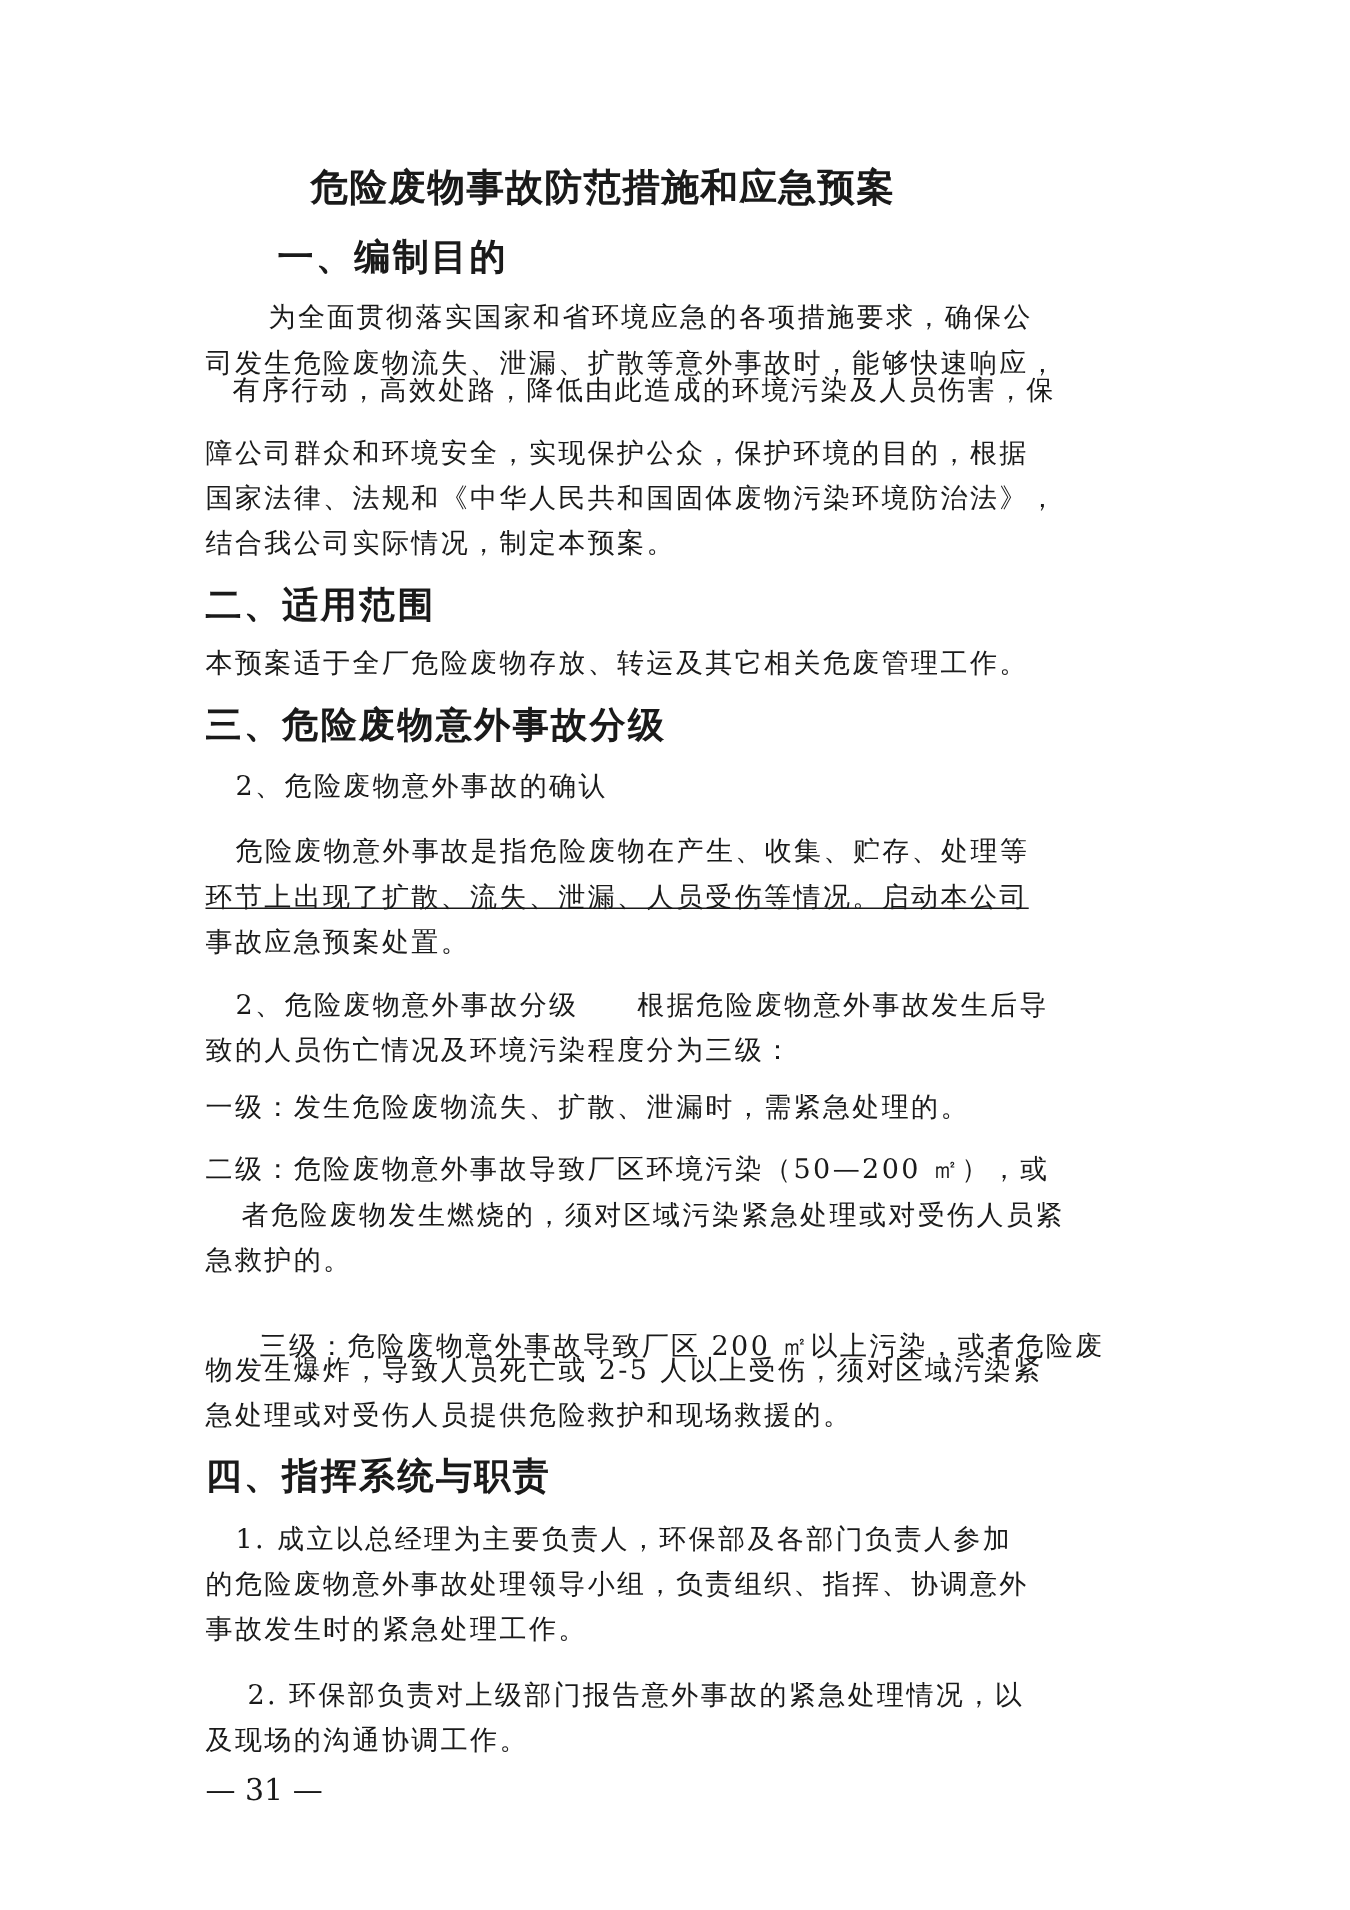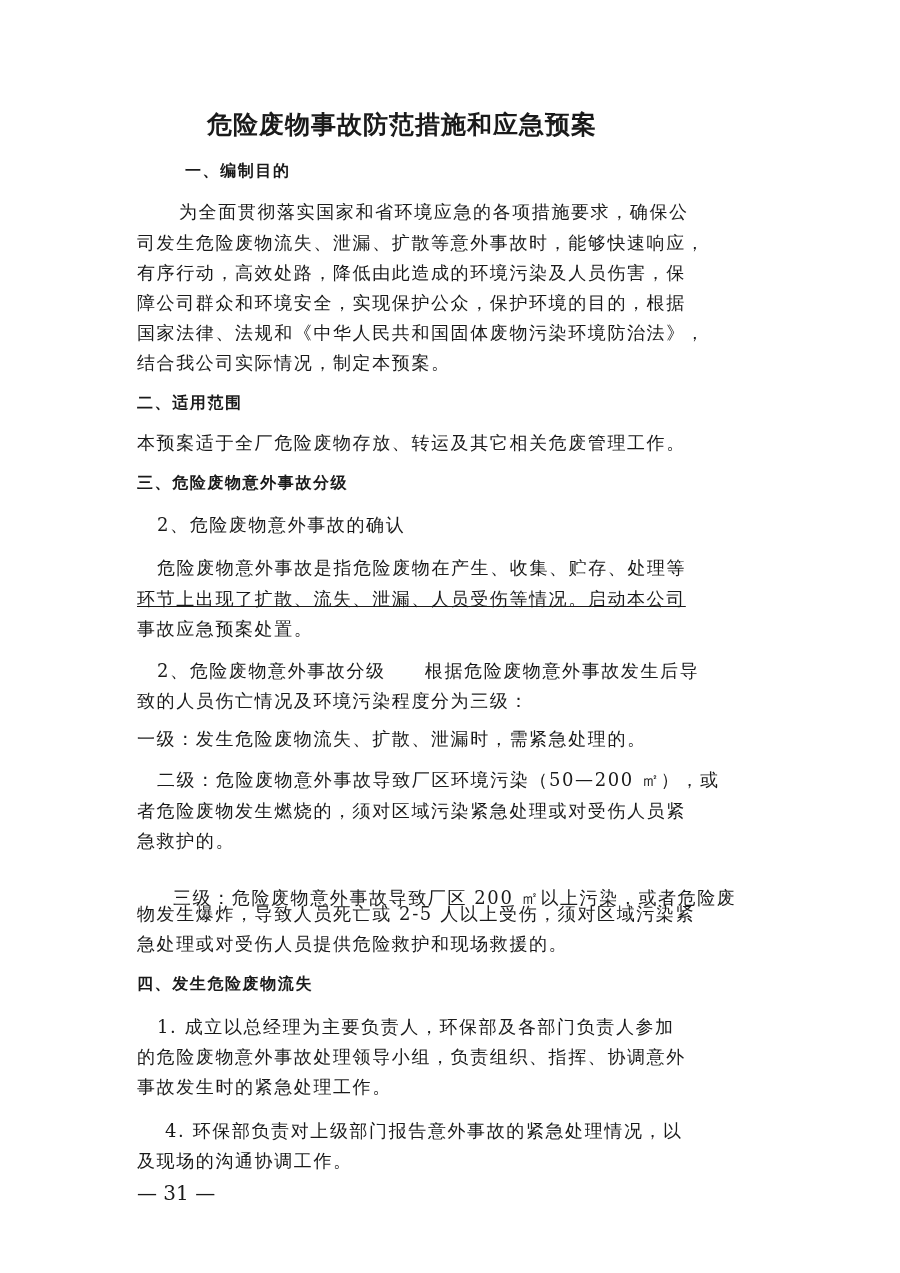--- a/index.html
+++ b/index.html
@@ -3,53 +3,53 @@
 <meta charset="utf-8">
 <style>
   html, body { margin:0; padding:0; background:#ffffff; }
   body { width:900px; height:1273px; position:relative; overflow:hidden;
          font-family:"DejaVu Serif", "Liberation Serif", serif; color:#1a1a1a; }
   .page { position:absolute; left:0; top:0; width:900px; height:1273px; background:#fff; }
   .title { position:absolute; left:0; width:804px; top:108px; text-align:center;
            font-size:25px; font-weight:bold; letter-spacing:1px; font-family:"DejaVu Sans","Liberation Sans",sans-serif; }
   .line { position:absolute; left:137px; width:640px; font-size:18px; white-space:nowrap;
           letter-spacing:1.6px; line-height:30px; }
-  .h { font-weight:bold; font-family:"DejaVu Sans","Liberation Sans",sans-serif; font-size:16px; }
+  .h { font-weight:bold; font-family:"DejaVu Sans","Liberation Sans",sans-serif; font-size:24px; }
   .footer { position:absolute; left:137px; top:1181px; font-size:20px; white-space:nowrap; }
 </style>
 </head>
 <body>
 
 <div class="page">
   <div class="title">危险废物事故防范措施和应急预案</div>
   <div id="lines">
       <div class="line h" style="top: 156px; padding-left: 48px;">一、编制目的</div>
       <div class="line" style="top: 197px; padding-left: 42px;">为全面贯彻落实国家和省环境应急的各项措施要求，确保公</div>
       <div class="line" style="top: 228px; padding-left: 0px;">司发生危险废物流失、泄漏、扩散等意外事故时，能够快速响应，</div>
-      <div class="line" style="top: 258px; padding-left: 0px;">有序行动，高效处路，降低由此造成的环境污染及人员伤害，保</div>
+      <div class="line" style="top: 246px; padding-left: 0px; margin-left: 18px;">有序行动，高效处路，降低由此造成的环境污染及人员伤害，保</div>
       <div class="line" style="top: 288px; padding-left: 0px;">障公司群众和环境安全，实现保护公众，保护环境的目的，根据</div>
       <div class="line" style="top: 318px; padding-left: 0px;">国家法律、法规和《中华人民共和国固体废物污染环境防治法》，</div>
       <div class="line" style="top: 348px; padding-left: 0px;">结合我公司实际情况，制定本预案。</div>
       <div class="line h" style="top: 388px; padding-left: 0px;">二、适用范围</div>
       <div class="line" style="top: 428px; padding-left: 0px;">本预案适于全厂危险废物存放、转运及其它相关危废管理工作。</div>
       <div class="line h" style="top: 468px; padding-left: 0px;">三、危险废物意外事故分级</div>
       <div class="line" style="top: 510px; padding-left: 20px;">2、危险废物意外事故的确认</div>
       <div class="line" style="top: 553px; padding-left: 20px;">危险废物意外事故是指危险废物在产生、收集、贮存、处理等</div>
       <div class="line" style="top: 584px; padding-left: 0px; text-decoration: underline;">环节上出现了扩散、流失、泄漏、人员受伤等情况。启动本公司</div>
       <div class="line" style="top: 614px; padding-left: 0px;">事故应急预案处置。</div>
       <div class="line" style="top: 656px; padding-left: 20px;">2、危险废物意外事故分级　　根据危险废物意外事故发生后导</div>
       <div class="line" style="top: 686px; padding-left: 0px;">致的人员伤亡情况及环境污染程度分为三级：</div>
       <div class="line" style="top: 724px; padding-left: 0px;">一级：发生危险废物流失、扩散、泄漏时，需紧急处理的。</div>
-      <div class="line" style="top: 765px; padding-left: 0px; margin-left: 20px;">二级：危险废物意外事故导致厂区环境污染（50—200 ㎡），或</div>
-      <div class="line" style="top: 796px; padding-left: 0px;">者危险废物发生燃烧的，须对区域污染紧急处理或对受伤人员紧</div>
+      <div class="line" style="top: 765px; padding-left: 0px;">二级：危险废物意外事故导致厂区环境污染（50—200 ㎡），或</div>
+      <div class="line" style="top: 796px; padding-left: 0px; margin-left: 24px;">者危险废物发生燃烧的，须对区域污染紧急处理或对受伤人员紧</div>
       <div class="line" style="top: 826px; padding-left: 0px;">急救护的。</div>
       <div class="line" style="top: 883px; padding-left: 0px; margin-left: 36px;">三级：危险废物意外事故导致厂区 200 ㎡以上污染，或者危险废</div>
       <div class="line" style="top: 899px; padding-left: 0px;">物发生爆炸，导致人员死亡或 2-5 人以上受伤，须对区域污染紧</div>
       <div class="line" style="top: 929px; padding-left: 0px;">急处理或对受伤人员提供危险救护和现场救援的。</div>
-      <div class="line h" style="top: 969px; padding-left: 0px;">四、发生危险废物流失</div>
+      <div class="line h" style="top: 969px; padding-left: 0px;">四、指挥系统与职责</div>
       <div class="line" style="top: 1012px; padding-left: 20px;">1. 成立以总经理为主要负责人，环保部及各部门负责人参加</div>
       <div class="line" style="top: 1042px; padding-left: 0px;">的危险废物意外事故处理领导小组，负责组织、指挥、协调意外</div>
       <div class="line" style="top: 1072px; padding-left: 0px;">事故发生时的紧急处理工作。</div>
-      <div class="line" style="top: 1116px; padding-left: 28px;">4. 环保部负责对上级部门报告意外事故的紧急处理情况，以</div>
+      <div class="line" style="top: 1116px; padding-left: 28px;">2. 环保部负责对上级部门报告意外事故的紧急处理情况，以</div>
       <div class="line" style="top: 1146px; padding-left: 0px;">及现场的沟通协调工作。</div>
     </div>
   <div class="footer">— 31 —</div>
 </div>
 
 </body></html>

